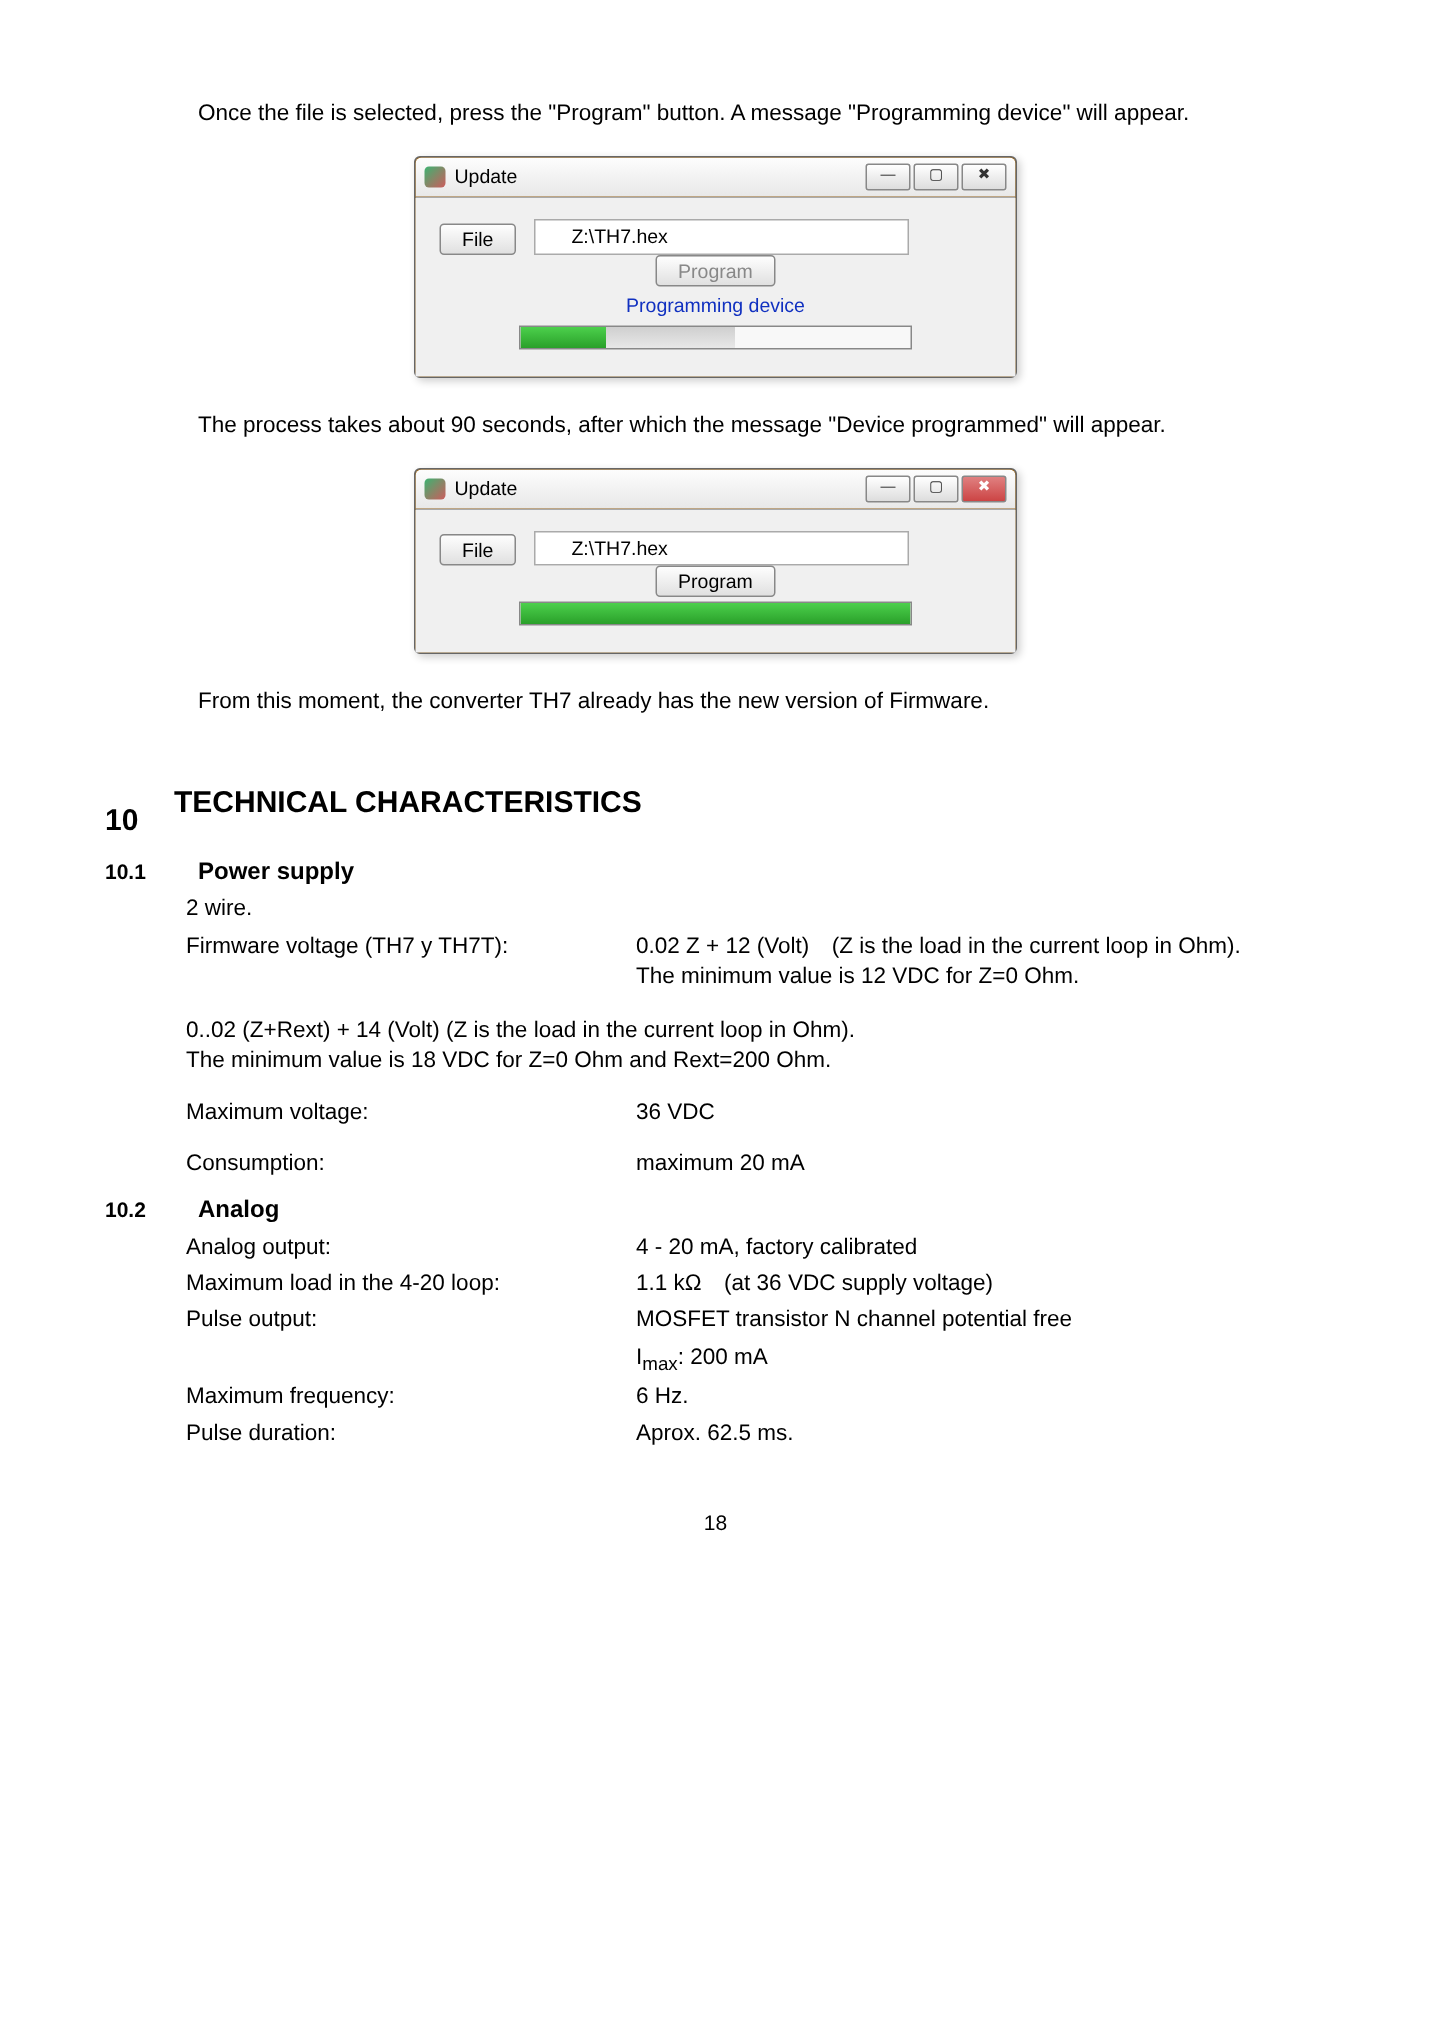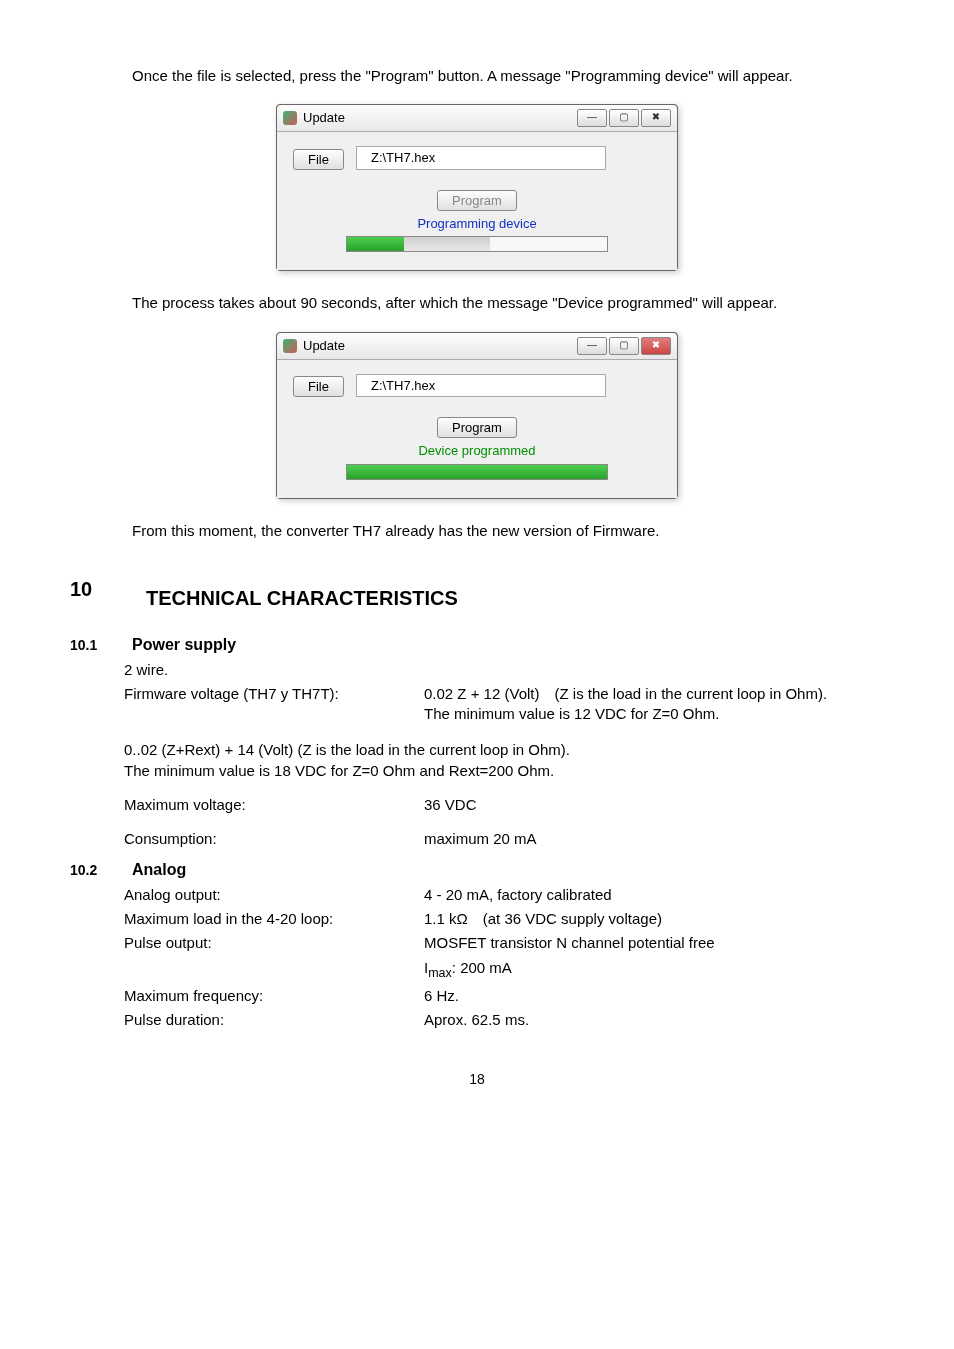--- a/index.html
+++ b/index.html
@@ -84,27 +84,26 @@
     padding: 2px 14px;
     font-size: 13px;
     font-family: inherit;
   }
   .btn:disabled {
     color: #888;
   }
   .path-box {
     border: 1px solid #aaa;
     background: #fff;
-    padding: 2px 14px;
+    padding: 2px 24px;
     font-size: 13px;
     width: 250px;
     box-sizing: border-box;
   }
   .center-col {
-    margin-top: 20px;
     text-align: center;
   }
   .status-text { font-size: 13px; margin: 4px 0; }
   .status-blue { color: #1030c0; }
   .status-green { color: #009000; }
   .progress {
     width: 260px; height: 14px;
     border: 1px solid #888;
     background: #f8f8f8;
     margin: 2px auto 0 auto;
@@ -118,21 +117,21 @@
   .progress-fill-grey {
     position: absolute; top:0; bottom:0;
     background: linear-gradient(#cfcfcf,#e8e8e8);
   }
 
   h1.section {
     font-size: 20px;
     font-weight: bold;
     margin: 30px 0 12px 0;
   }
-  .sec-row { display: flex; align-items: center; gap: 38px; }
+  .sec-row { display: flex; align-items: flex-end; gap: 8px; }
   .sec-num { font-weight: bold; font-size: 20px; width: 38px; }
 
   .subsec-row { display: flex; align-items: baseline; gap: 24px; margin-top: 10px; }
   .subsec-num { font-weight: bold; font-size: 14px; width: 38px; }
   .subsec-title { font-weight: bold; font-size: 16px; }
 
   .spec-block { margin-left: 54px; margin-top: 4px; }
   .spec-row {
     display: flex;
     align-items: flex-start;
@@ -193,21 +192,20 @@
         <span class="win-btn close-red">✖</span>
       </div>
     </div>
     <div class="dialog-body">
       <div class="file-row">
         <button class="btn">File</button>
         <div class="path-box">Z:\TH7.hex</div>
       </div>
       <div class="center-col">
         <button class="btn">Program</button>
-        <div class="status-text status-green">Device programmed</div>
         <div class="progress">
           <div class="progress-fill-green" id="pg2g" style="width: 100%;"></div>
         </div>
       </div>
     </div>
   </div>
 </div>
 
 <div class="para">From this moment, the converter TH7 already has the new version of Firmware.</div>
 

